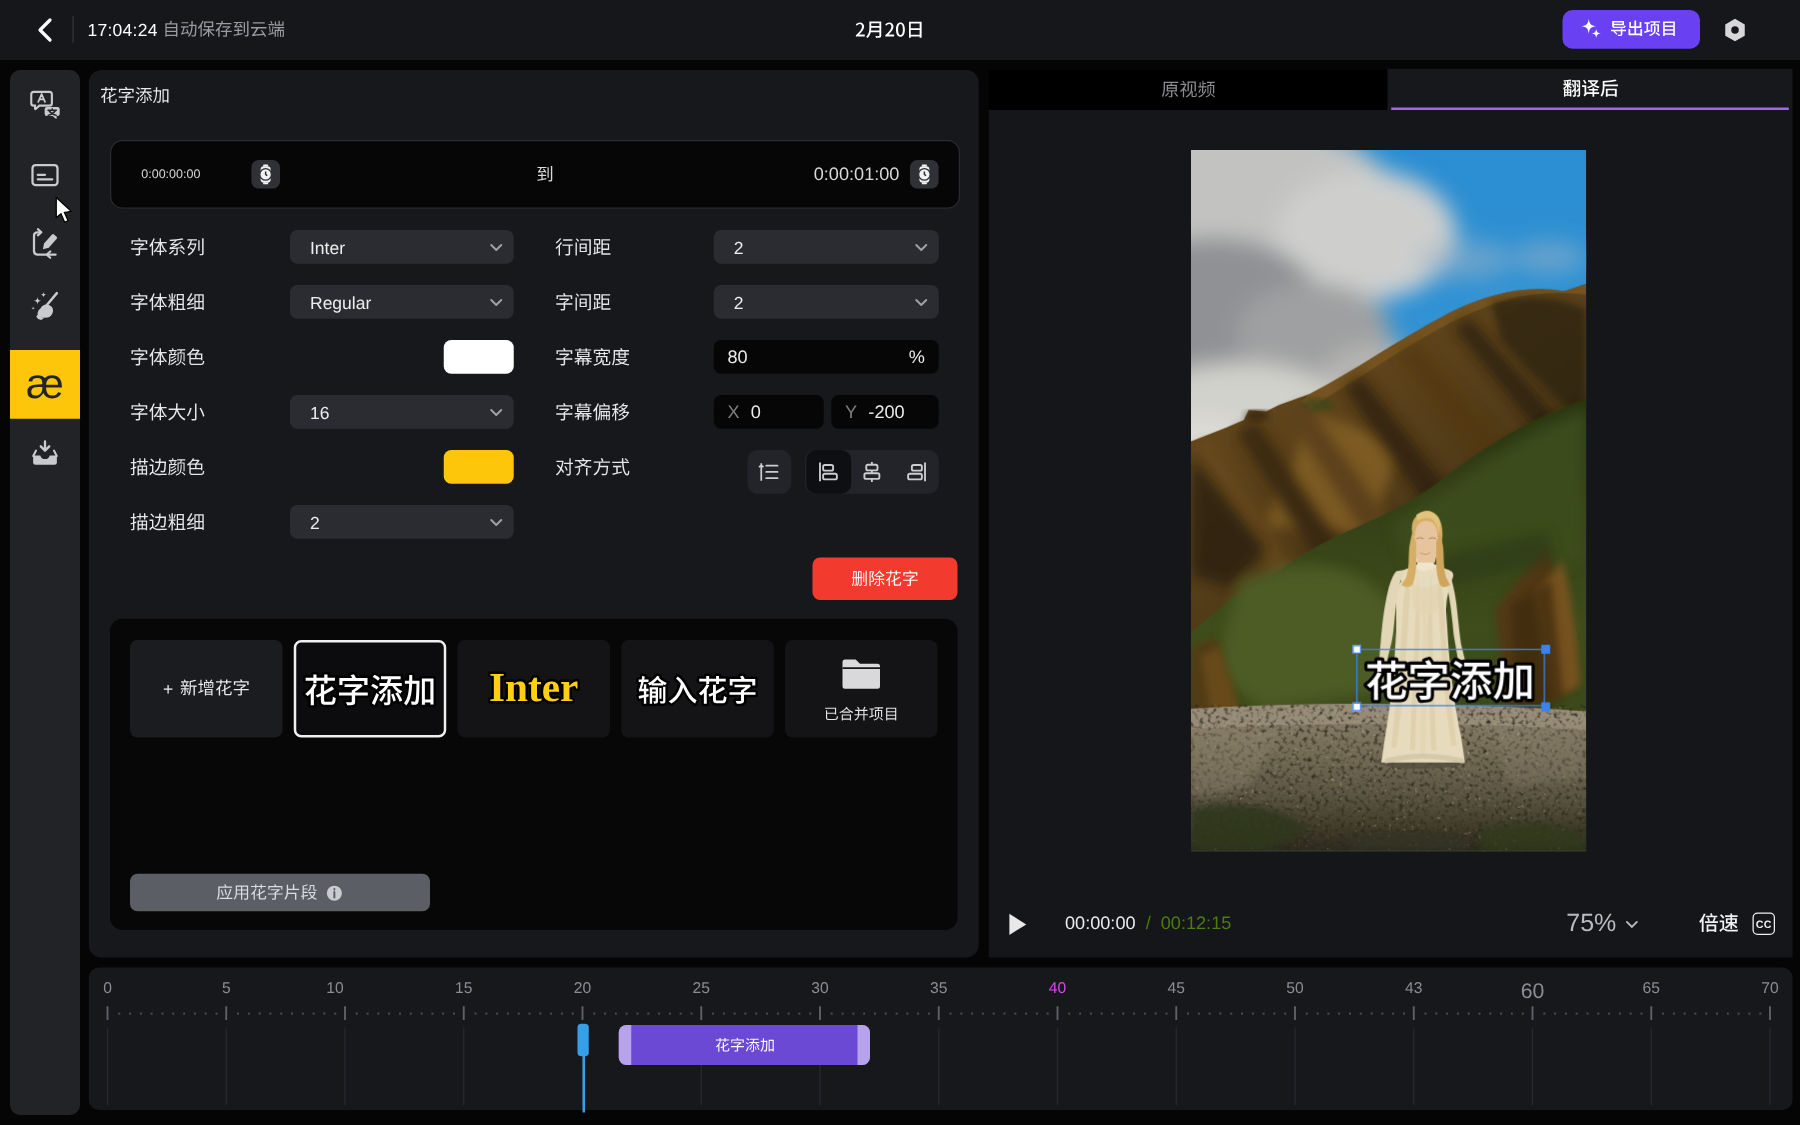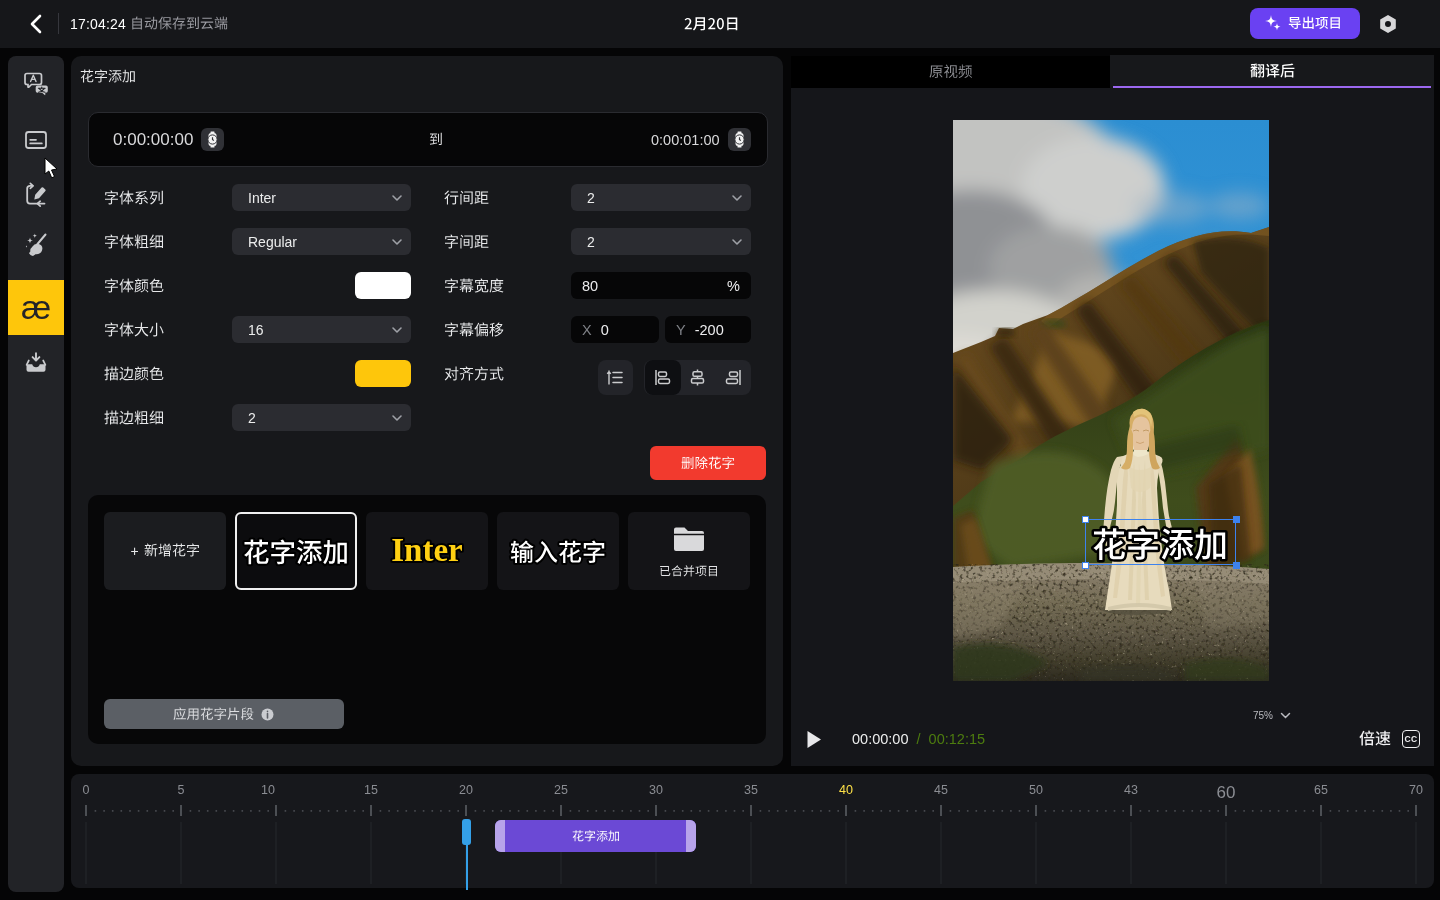--- a/index.html
+++ b/index.html
@@ -72,21 +72,21 @@
 <path d="M5.8 10.5 L3.6 14.8 M20.2 10.5 L22.4 14.8" stroke="#c9cacd" stroke-width="1.7" stroke-linecap="round"></path>
 <path d="M3.5 14.3 H9.2 Q10 17.2 13 17.2 Q16 17.2 16.8 14.3 H22.5 V19.7 Q22.5 21.7 20.5 21.7 H5.5 Q3.5 21.7 3.5 19.7 Z" fill="#c9cacd"></path>
 </svg>
 <div class="abs" style="left:71px;top:56px;width:712px;height:710px;background:#17181b;border-radius:10px"></div>
 <div class="abs row" style="left:80px;top:63px;height:28px">
       <svg width="56.0" height="17.5" viewBox="0 0 56.0 17.5" style="display:block;">
         <path transform="translate(0,13.3)" fill="#e8e9ea" d="M11.9 -6.8C11 -6 9.7 -5.2 8.4 -4.5V-7.8H7.3V-4C6.6 -3.6 5.8 -3.3 5.1 -3C5.3 -2.8 5.5 -2.5 5.5 -2.2L7.3 -3V-0.8C7.3 0.5 7.7 0.9 9.1 0.9C9.4 0.9 11.4 0.9 11.7 0.9C13 0.9 13.3 0.3 13.4 -1.8C13.1 -1.9 12.7 -2.1 12.5 -2.3C12.4 -0.5 12.3 -0.1 11.6 -0.1C11.2 -0.1 9.5 -0.1 9.2 -0.1C8.5 -0.1 8.4 -0.2 8.4 -0.8V-3.5C10 -4.2 11.5 -5.1 12.7 -5.9ZM4.3 -7.9C3.5 -6.2 2.1 -4.6 0.7 -3.6C1 -3.5 1.4 -3.1 1.6 -2.9C2.1 -3.3 2.5 -3.8 3 -4.3V1.1H4.1V-5.6C4.5 -6.2 5 -6.9 5.3 -7.6ZM8.8 -11.8V-10.4H5.3V-11.8H4.2V-10.4H0.8V-9.4H4.2V-8.2H5.3V-9.4H8.8V-8.1H9.9V-9.4H13.1V-10.4H9.9V-11.8Z M20.4 -5.1V-4.2H15V-3.2H20.4V-0.2C20.4 0 20.4 0.1 20.1 0.1C19.9 0.1 19 0.1 18 0.1C18.2 0.3 18.4 0.8 18.5 1.1C19.7 1.1 20.4 1.1 20.9 0.9C21.4 0.8 21.5 0.4 21.5 -0.2V-3.2H27V-4.2H21.5V-4.7C22.8 -5.4 24 -6.3 24.9 -7.2L24.2 -7.8L24 -7.7H17.3V-6.7H22.9C22.2 -6.1 21.3 -5.5 20.4 -5.1ZM19.9 -11.5C20.2 -11.2 20.5 -10.7 20.6 -10.3H15.1V-7.4H16.2V-9.3H25.8V-7.4H26.9V-10.3H21.9C21.7 -10.8 21.3 -11.4 21 -11.9Z M33.7 -4C33.4 -3 32.8 -1.8 31.9 -1.1L32.7 -0.5C33.6 -1.3 34.2 -2.6 34.5 -3.7ZM37 -3.6C37.4 -2.6 37.8 -1.4 37.9 -0.6L38.8 -0.9C38.6 -1.7 38.2 -2.9 37.8 -3.8ZM38.7 -3.9C39.5 -2.9 40.4 -1.4 40.7 -0.4L41.6 -0.9C41.2 -1.8 40.4 -3.3 39.5 -4.3ZM35.5 -5.6V-0C35.5 0.1 35.4 0.2 35.2 0.2C35 0.2 34.4 0.2 33.7 0.2C33.9 0.5 34 0.8 34 1.1C35 1.1 35.6 1.1 36 1C36.3 0.8 36.4 0.5 36.4 -0V-5.6ZM29.2 -10.9C30 -10.5 31 -9.8 31.4 -9.3L32.1 -10.2C31.6 -10.7 30.6 -11.3 29.8 -11.6ZM28.5 -7.1C29.4 -6.7 30.4 -6.1 30.9 -5.7L31.5 -6.5C31 -7 30 -7.5 29.1 -7.9ZM28.8 0.4 29.8 0.9C30.4 -0.3 31.1 -1.9 31.6 -3.3L30.8 -3.9C30.2 -2.4 29.4 -0.7 28.8 0.4ZM32.6 -11V-10H35.7C35.5 -9.3 35.3 -8.7 35 -8.1H31.9V-7.1H34.5C33.8 -6 32.9 -5 31.6 -4.4C31.8 -4.2 32.1 -3.8 32.2 -3.6C33.8 -4.4 34.9 -5.6 35.7 -7.1H37.5C38.2 -5.7 39.6 -4.4 40.9 -3.8C41.1 -4 41.4 -4.4 41.6 -4.6C40.4 -5.1 39.3 -6 38.6 -7.1H41.4V-8.1H36.2C36.4 -8.7 36.6 -9.3 36.8 -10H40.9V-11Z M50 -10V0.9H51V-0.1H53.7V0.8H54.8V-10ZM51 -1.1V-9H53.7V-1.1ZM44.7 -11.6 44.7 -9.1H42.7V-8.1H44.7C44.6 -4.5 44.2 -1.4 42.4 0.4C42.7 0.6 43 0.9 43.2 1.1C45.1 -0.9 45.6 -4.3 45.7 -8.1H47.8C47.7 -2.7 47.6 -0.8 47.3 -0.4C47.2 -0.2 47 -0.1 46.8 -0.1C46.6 -0.1 46 -0.1 45.3 -0.2C45.5 0.1 45.6 0.5 45.6 0.9C46.3 0.9 46.9 0.9 47.3 0.9C47.7 0.8 48 0.7 48.2 0.3C48.6 -0.3 48.7 -2.3 48.9 -8.6C48.9 -8.7 48.9 -9.1 48.9 -9.1H45.7L45.8 -11.6Z"></path>
       </svg>
     </div>
 <div class="abs" style="left:88px;top:112px;width:680px;height:55px;background:#060607;border:1px solid #2a2b30;border-radius:10px"></div>
-<div class="abs row" style="left:113px;top:112px;height:55px;color:#d9d9db;font-size:17px">0:00:00:00</div>
+<div class="abs row" style="left:113px;top:112px;height:55px;color:#d9d9db;font-size:10px">0:00:00:00</div>
 <div class="abs" style="left:201px;top:128px"><svg width="23" height="23" viewBox="0 0 23 23">
         <rect width="23" height="23" rx="6" fill="#303136"></rect>
 <rect x="7.5" y="5" width="8" height="13" rx="2.5" fill="#f2f2f2"></rect>
 <circle cx="11.5" cy="11.5" r="4.6" fill="#f2f2f2" stroke="#303136" stroke-width="1"></circle>
 <path d="M11.5 9.2 V11.5 L12.8 12.6" stroke="#303136" stroke-width="1.2" fill="none"></path>
 <rect x="9.5" y="3.6" width="4" height="1.6" rx="0.5" fill="#f2f2f2"></rect>
         <rect x="9.5" y="17.8" width="4" height="1.6" rx="0.5" fill="#f2f2f2"></rect>
       </svg></div>
 <div class="abs row" style="left:429px;top:112px;height:55px">
       <svg width="14.0" height="17.5" viewBox="0 0 14.0 17.5" style="display:block;">
@@ -410,21 +410,21 @@
 <svg class="abs" style="left:1090px;top:521px" width="142" height="44" viewBox="0 0 142 44">
       <path transform="translate(2,36)" d="M28.9 -16.7C26.8 -15 23.9 -13.3 20.9 -11.6V-18.9H17.6V-9.9C15.8 -9.1 14.1 -8.3 12.3 -7.6C12.8 -6.9 13.4 -5.9 13.6 -5.1L17.6 -6.8V-2.5C17.6 1.2 18.6 2.3 22.4 2.3C23.2 2.3 27.3 2.3 28.2 2.3C31.6 2.3 32.5 0.7 32.9 -4.6C31.9 -4.8 30.6 -5.4 29.9 -6C29.6 -1.6 29.4 -0.8 27.9 -0.8C27 -0.8 23.5 -0.8 22.7 -0.8C21.1 -0.8 20.9 -1.1 20.9 -2.5V-8.3C24.7 -10.1 28.3 -12.1 31.1 -14ZM10.1 -19.2C8.2 -15.2 4.9 -11.3 1.5 -8.9C2.3 -8.4 3.6 -7.2 4.1 -6.6C5.2 -7.4 6.2 -8.4 7.2 -9.5V2.9H10.4V-13.5C11.5 -15 12.5 -16.6 13.3 -18.2ZM21 -28.7V-25.6H13.1V-28.7H9.9V-25.6H2V-22.5H9.9V-19.7H13.1V-22.5H21V-19.6H24.3V-22.5H32V-25.6H24.3V-28.7Z M49.3 -12.4V-10.4H36.2V-7.3H49.3V-1C49.3 -0.5 49.1 -0.4 48.5 -0.4C47.8 -0.3 45.4 -0.3 43.2 -0.4C43.8 0.4 44.4 1.9 44.6 2.8C47.5 2.8 49.4 2.8 50.8 2.3C52.3 1.8 52.7 0.9 52.7 -0.9V-7.3H65.7V-10.4H52.7V-11.4C55.7 -13 58.5 -15.2 60.6 -17.4L58.4 -19L57.7 -18.9H42V-15.9H54.4C52.9 -14.6 51 -13.3 49.3 -12.4ZM48.1 -28C48.7 -27.2 49.2 -26.2 49.7 -25.3H36.5V-17.9H39.7V-22.2H62.1V-17.9H65.5V-25.3H53.5C53 -26.4 52.2 -27.8 51.3 -29Z M81.7 -9.7C80.9 -7.2 79.5 -4.3 77.4 -2.6L79.8 -0.9C81.9 -2.9 83.3 -6 84.2 -8.8ZM89.7 -8.4C90.6 -6.1 91.6 -3.1 91.9 -1.2L94.5 -2.1C94.1 -4 93.1 -7 92 -9.2ZM93.9 -9.3C95.8 -6.7 97.7 -3.1 98.4 -0.8L101.1 -2.2C100.3 -4.5 98.3 -7.9 96.4 -10.5ZM86 -13.4V-0.5C86 -0.1 85.8 -0 85.4 -0C85 0 83.5 0 82 -0C82.4 0.8 82.8 2 82.9 2.9C85.1 2.9 86.6 2.8 87.6 2.3C88.7 1.9 88.9 1 88.9 -0.5V-13.4ZM70.8 -26.1C72.7 -25.2 75.1 -23.6 76.2 -22.4L78.2 -25C76.9 -26.1 74.5 -27.6 72.6 -28.4ZM69.1 -16.9C71.1 -16 73.6 -14.6 74.8 -13.5L76.6 -16.1C75.4 -17.2 72.9 -18.5 70.9 -19.2ZM69.9 0.7 72.8 2.4C74.3 -0.7 75.9 -4.6 77.2 -8.1L74.6 -9.9C73.2 -6.1 71.2 -1.9 69.9 0.7ZM79.3 -26.9V-23.9H86.4C86 -22.5 85.6 -21.2 85.1 -20H77.7V-17H83.5C81.9 -14.5 79.6 -12.3 76.6 -10.9C77.2 -10.3 78.2 -9.1 78.6 -8.4C82.5 -10.4 85.2 -13.4 87.1 -17H90.8C92.8 -13.6 95.8 -10.6 99.1 -9C99.6 -9.8 100.5 -11 101.2 -11.6C98.5 -12.6 95.9 -14.7 94.2 -17H100.6V-20H88.5C89 -21.2 89.4 -22.5 89.8 -23.9H99.4V-26.9Z M121.2 -24.6V2.3H124.3V-0.2H130V2H133.2V-24.6ZM124.3 -3.3V-21.5H130V-3.3ZM108.3 -28.2 108.2 -22.4H103.8V-19.3H108.2C107.9 -10.9 106.9 -3.8 102.8 0.6C103.6 1.1 104.8 2.1 105.3 2.9C109.8 -2.2 110.9 -10.1 111.3 -19.3H115.7C115.5 -6.9 115.2 -2.4 114.4 -1.5C114.1 -1 113.8 -0.9 113.3 -0.9C112.7 -0.9 111.3 -0.9 109.8 -1C110.4 -0.1 110.7 1.3 110.8 2.2C112.3 2.3 113.9 2.3 114.8 2.1C115.9 2 116.6 1.6 117.3 0.6C118.3 -0.9 118.6 -6 118.8 -20.8C118.9 -21.3 118.9 -22.4 118.9 -22.4H111.3L111.4 -28.2Z" fill="#fff" stroke="#000" stroke-width="5" paint-order="stroke" stroke-linejoin="round"></path>
     </svg>
 <svg class="abs" style="left:806px;top:730px" width="16" height="19" viewBox="0 0 16 19">
       <path d="M1.5 1 L15 9.5 L1.5 18 Z" fill="#e8e8ea"></path>
     </svg>
 <div class="abs row" style="left:852px;top:726px;height:26px;font-size:14.5px">
       <span style="color:#eceded">00:00:00</span>
       <span style="color:#4d7c0f">&nbsp;&nbsp;/&nbsp;&nbsp;00:12:15</span>
     </div>
-<div class="abs row" style="left:1253px;top:702px;height:26px;color:#b9babf;font-size:10px">75%<svg width="11" height="7" viewBox="0 0 11 7" style="margin-left:7px">
+<div class="abs row" style="left:1253px;top:726px;height:26px;color:#b9babf;font-size:20px">75%<svg width="11" height="7" viewBox="0 0 11 7" style="margin-left:7px">
         <path d="M1.5 1.5 L5.5 5.5 L9.5 1.5" stroke="#b9babf" stroke-width="1.5" fill="none" stroke-linecap="round"></path>
       </svg></div>
 <div class="abs row" style="left:1359px;top:726px;height:26px">
       <svg width="32.0" height="20.0" viewBox="0 0 32.0 20.0" style="display:block;">
         <path transform="translate(0,15.2)" fill="#f0f0f2" d="M6.7 -9.9C7.1 -9.1 7.4 -8 7.6 -7.3L8.9 -7.7C8.8 -8.4 8.4 -9.5 7.9 -10.3ZM6.3 -4.7V1.3H7.7V0.7H12.5V1.3H14V-4.7ZM7.7 -0.6V-3.3H12.5V-0.6ZM9.1 -13.4C9.3 -12.9 9.4 -12.3 9.5 -11.7H5.6V-10.4H14.9V-11.7H11.1C10.9 -12.3 10.7 -13.1 10.5 -13.7ZM12.2 -10.4C12 -9.4 11.5 -8.1 11.1 -7.2H5V-5.9H15.4V-7.2H12.5C12.9 -8 13.3 -9.1 13.7 -10ZM4.1 -13.5C3.2 -11.1 1.8 -8.8 0.4 -7.2C0.6 -6.9 1.1 -6.1 1.2 -5.7C1.6 -6.2 2 -6.7 2.4 -7.2V1.3H3.9V-9.5C4.5 -10.7 5 -11.9 5.5 -13Z M16.9 -12.1C17.8 -11.3 18.9 -10.1 19.4 -9.3L20.6 -10.3C20.1 -11 19 -12.1 18.1 -12.9ZM20.3 -7.8H16.7V-6.4H18.9V-1.7C18.2 -1.4 17.3 -0.8 16.5 -0L17.5 1.3C18.3 0.3 19.1 -0.6 19.7 -0.6C20.1 -0.6 20.6 -0.1 21.3 0.3C22.4 0.9 23.8 1 25.7 1C27.3 1 29.9 1 31.1 0.9C31.1 0.5 31.3 -0.2 31.5 -0.6C29.9 -0.4 27.5 -0.3 25.8 -0.3C24 -0.3 22.6 -0.4 21.6 -1C21 -1.3 20.7 -1.5 20.3 -1.7ZM23.1 -8.4H25.3V-6.6H23.1ZM26.7 -8.4H29V-6.6H26.7ZM25.3 -13.5V-12H21.1V-10.7H25.3V-9.6H21.7V-5.4H24.6C23.7 -4.2 22.2 -3.1 20.8 -2.5C21.2 -2.2 21.6 -1.7 21.8 -1.3C23.1 -2 24.3 -3.1 25.3 -4.3V-0.9H26.7V-4.3C28 -3.4 29.3 -2.3 30 -1.6L31 -2.6C30.1 -3.4 28.6 -4.5 27.2 -5.4H30.5V-9.6H26.7V-10.7H31.1V-12H26.7V-13.5Z"></path>
       </svg>
     </div>
 <div class="abs" style="left:1402px;top:730px;width:18px;height:18px;border:1.7px solid #f0f0f2;border-radius:4px;box-sizing:border-box;display:flex;align-items:center;justify-content:center;color:#f0f0f2;font-size:8.5px;font-weight:bold;letter-spacing:0.3px">CC</div>
 <div class="abs" style="left:71px;top:774px;width:1363px;height:114px;background:#17181c;border-radius:8px"></div>
 <svg class="abs" style="left:0;top:774px" width="1440" height="114" viewBox="0 0 1440 114">
@@ -600,21 +600,21 @@
       <rect x="1415.5" y="48" width="1" height="62" fill="#26282d"></rect>
     </svg>
 <div class="abs" style="left:71px;top:783px;width:30px;text-align:center;color:#8b8d93;font-size:12.5px">0</div>
     <div class="abs" style="left:166px;top:783px;width:30px;text-align:center;color:#8b8d93;font-size:12.5px">5</div>
     <div class="abs" style="left:261px;top:783px;width:30px;text-align:left;color:#8b8d93;font-size:12.5px">10</div>
     <div class="abs" style="left:356px;top:783px;width:30px;text-align:center;color:#8b8d93;font-size:12.5px">15</div>
     <div class="abs" style="left:451px;top:783px;width:30px;text-align:center;color:#8b8d93;font-size:12.5px">20</div>
     <div class="abs" style="left:546px;top:783px;width:30px;text-align:center;color:#8b8d93;font-size:12.5px">25</div>
     <div class="abs" style="left:641px;top:783px;width:30px;text-align:center;color:#8b8d93;font-size:12.5px">30</div>
     <div class="abs" style="left:736px;top:783px;width:30px;text-align:center;color:#8b8d93;font-size:12.5px">35</div>
-    <div class="abs" style="left:831px;top:783px;width:30px;text-align:center;color:#fde047;font-size:12.5px">40</div>
+    <div class="abs" style="left:831px;top:783px;width:30px;text-align:center;color:#d946ef;font-size:12.5px">40</div>
     <div class="abs" style="left:926px;top:783px;width:30px;text-align:center;color:#8b8d93;font-size:12.5px">45</div>
     <div class="abs" style="left:1021px;top:783px;width:30px;text-align:center;color:#8b8d93;font-size:12.5px">50</div>
     <div class="abs" style="left:1116px;top:783px;width:30px;text-align:center;color:#8b8d93;font-size:12.5px">43</div>
     <div class="abs" style="left:1211px;top:783px;width:30px;text-align:center;color:#8b8d93;font-size:17px">60</div>
     <div class="abs" style="left:1306px;top:783px;width:30px;text-align:center;color:#8b8d93;font-size:12.5px">65</div>
     <div class="abs" style="left:1401px;top:783px;width:30px;text-align:center;color:#8b8d93;font-size:12.5px">70</div>
 <div class="abs" style="left:466px;top:820px;width:2px;height:70px;background:#34a0e8"></div>
 <div class="abs" style="left:462px;top:819px;width:9px;height:26px;background:#34a0e8;border-radius:3px"></div>
 <div class="abs" style="left:495px;top:820px;width:201px;height:32px;background:#6b49d5;border-radius:6px"></div>
 <div class="abs" style="left:495px;top:820px;width:10px;height:32px;background:#b7a3ea;border-radius:6px 0 0 6px"></div>

